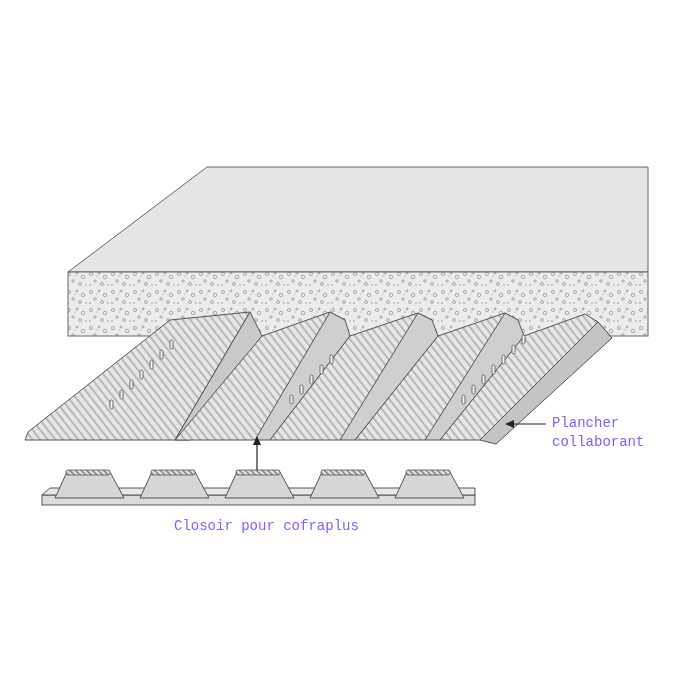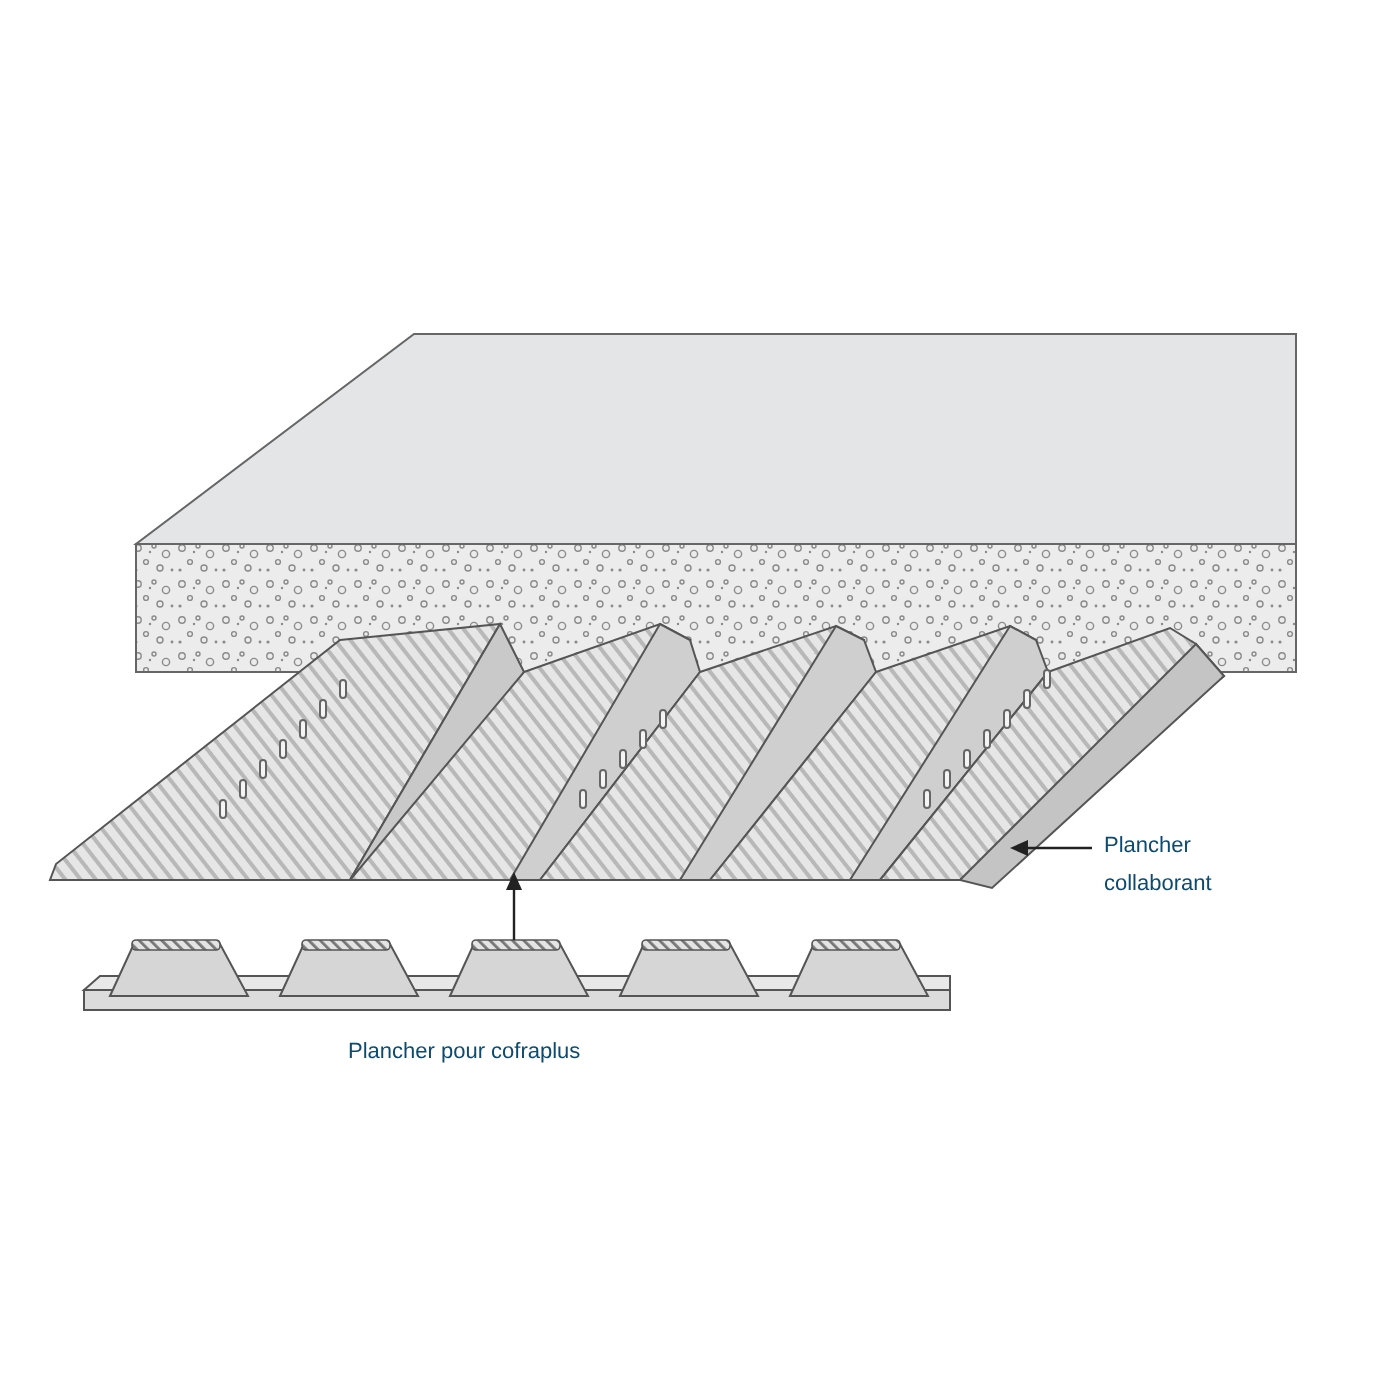--- a/index.html
+++ b/index.html
@@ -1,18 +1,18 @@
 <!DOCTYPE html>
 <html><head>
 <meta charset="utf-8">
 <style>
   html, body { margin:0; padding:0; background:#ffffff; }
   body { width:700px; height:700px; position:relative; overflow:hidden; font-family:"DejaVu Sans", sans-serif; }
   #diagram { position:absolute; left:0; top:0; }
-  .label { position:absolute; color:#0c4a6e; font-family:Liberation Sans, sans-serif; font-size:11px; line-height:19px; }
+  .label { position:absolute; color:#8b5cf6; font-family:Liberation Mono, monospace; font-size:14px; line-height:19px; }
   #lbl-plancher { left:552px; top:414px; }
   #lbl-closoir { left:174px; top:517px; }
 </style>
 </head>
 <body>
 
 <svg id="diagram" width="700" height="700" viewBox="0 0 700 700" xmlns="http://www.w3.org/2000/svg">
   <defs>
     <pattern id="aggregate" width="22" height="18" patternUnits="userSpaceOnUse">
       <rect width="22" height="18" fill="#ececec"></rect>
@@ -112,13 +112,13 @@
   <g>
     <line x1="257" y1="470" x2="257" y2="442" stroke="#222" stroke-width="1.2"></line>
     <polygon points="257,436 253,445 261,445" fill="#222"></polygon>
   </g>
 </svg>
 
 <div class="label" id="lbl-plancher">
   <div>Plancher</div>
   <div>collaborant</div>
 </div>
-<div class="label" id="lbl-closoir">Plancher pour cofraplus</div>
+<div class="label" id="lbl-closoir">Closoir pour cofraplus</div>
 
 </body></html>

